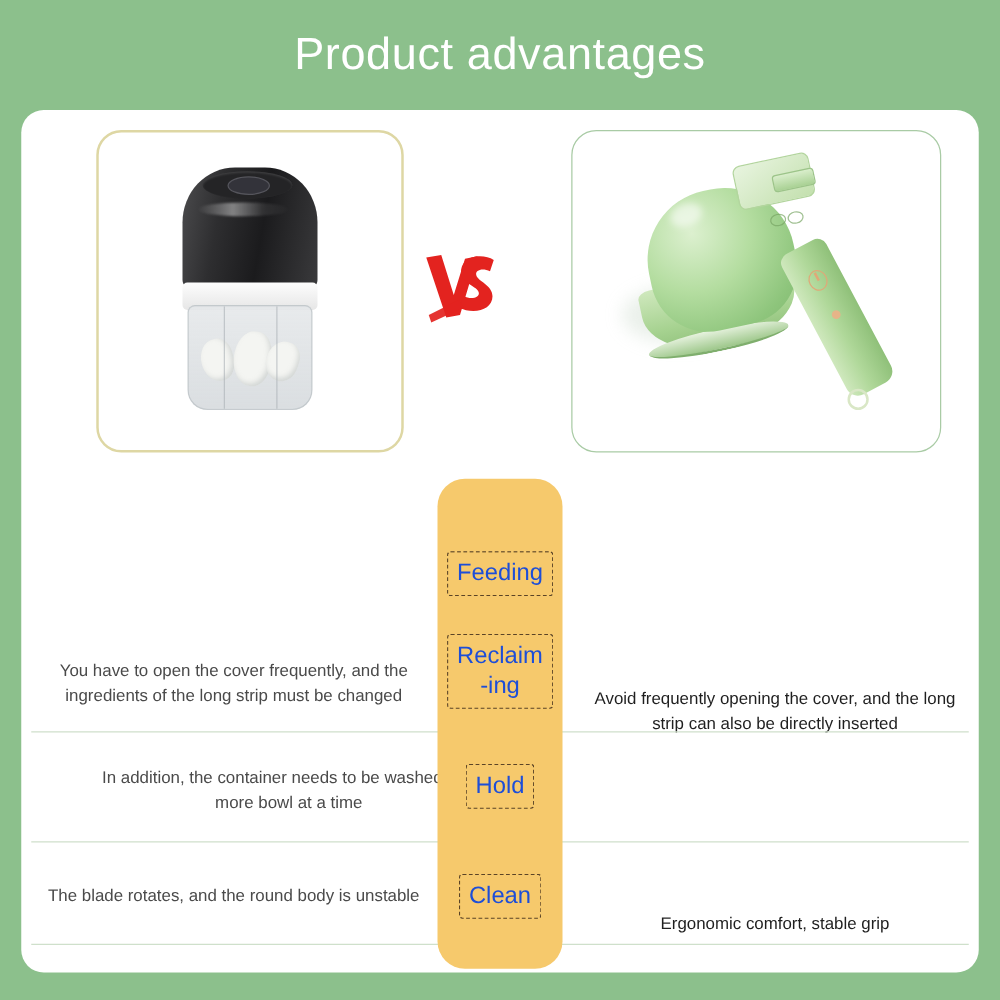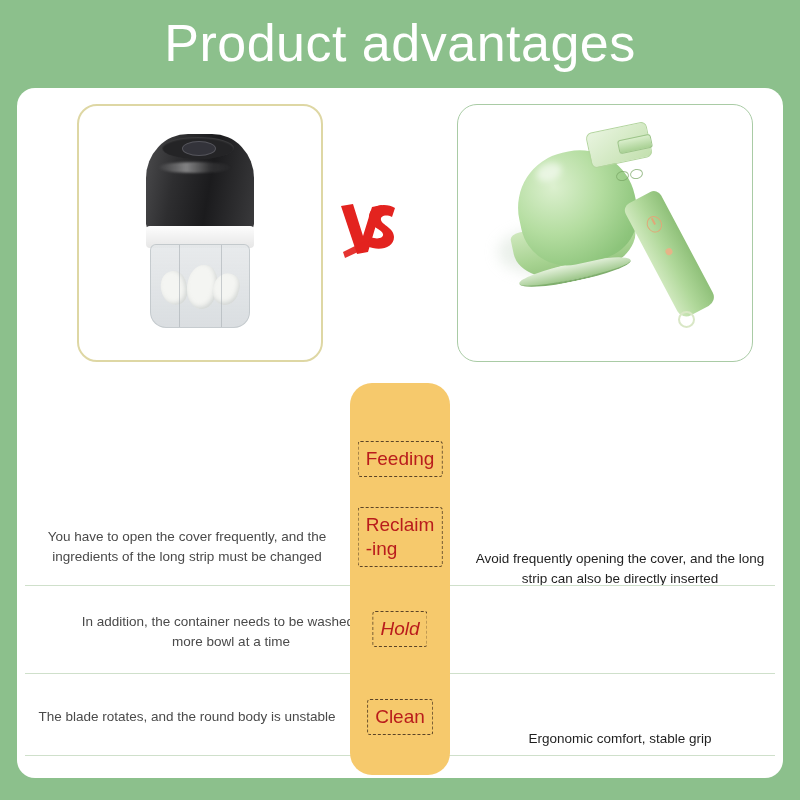--- a/index.html
+++ b/index.html
@@ -16,21 +16,21 @@
   }
 
   
   .page-title {
     position: absolute;
     top: 12px;
     left: 0;
     width: 800px;
     text-align: center;
     color: #ffffff;
-    font-size: 52px;
+    font-size: 36px;
     font-weight: 400;
     letter-spacing: 0.5px;
     line-height: 62px;
     font-family: "Liberation Sans", sans-serif;
   }
 
   
   .card {
     position: absolute;
     left: 17px;
@@ -354,24 +354,24 @@
     height: 392px;
     background: #f6c96c;
     border-radius: 22px 22px 22px 22px;
   }
   .badge {
     position: absolute;
     left: 50%;
     transform: translateX(-50%);
     border: 1.6px dashed #5a4326;
     border-radius: 3px;
-    color: #b91c1c;
+    color: #1d4ed8;
     font-size: 19px;
     line-height: 24px;
-    text-align: left;
+    text-align: center;
     padding: 5px 7px;
     white-space: pre-line;
     background: transparent;
     box-sizing: border-box;
   }
 </style>
 </head>
 <body>
 
 <div class="page-title">Product advantages</div>
@@ -454,17 +454,17 @@
       <div class="cell spacer"></div>
 
     </div>
 
   </div>
 
   <div class="center-strip">
     <div class="badge" style="top:58px;">Feeding</div>
     <div class="badge" style="top:124px;">Reclaim
 -ing</div>
-    <div class="badge" style="top:228px;font-style:italic;">Hold</div>
+    <div class="badge" style="top:228px;">Hold</div>
     <div class="badge" style="top:316px;">Clean</div>
   </div>
 
 </div>
 
 </body></html>

